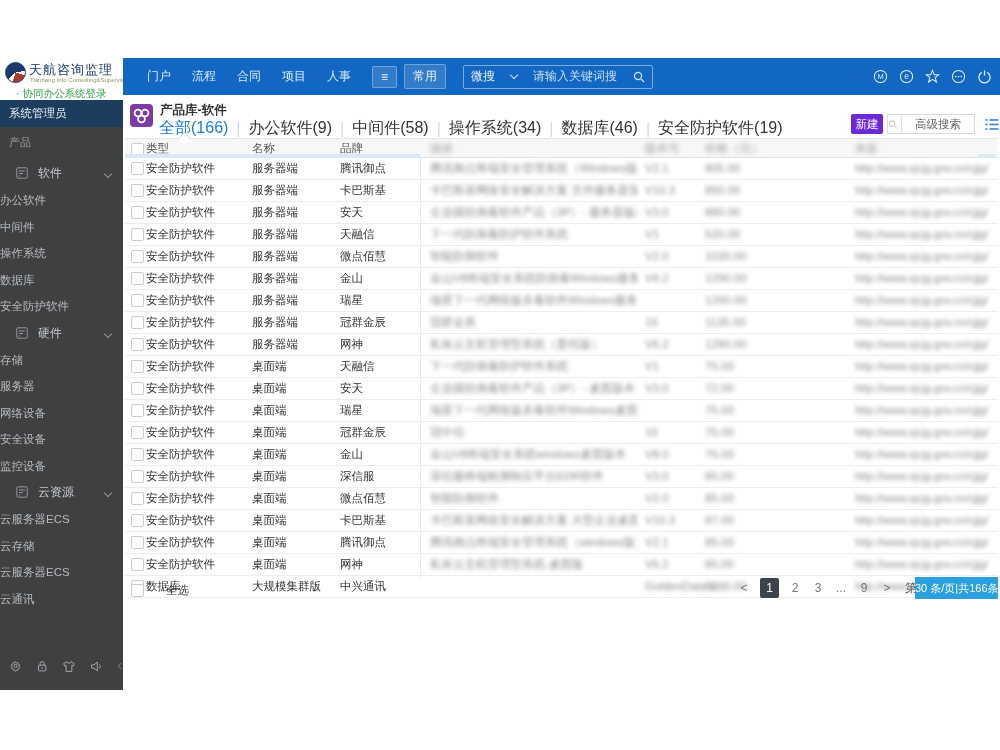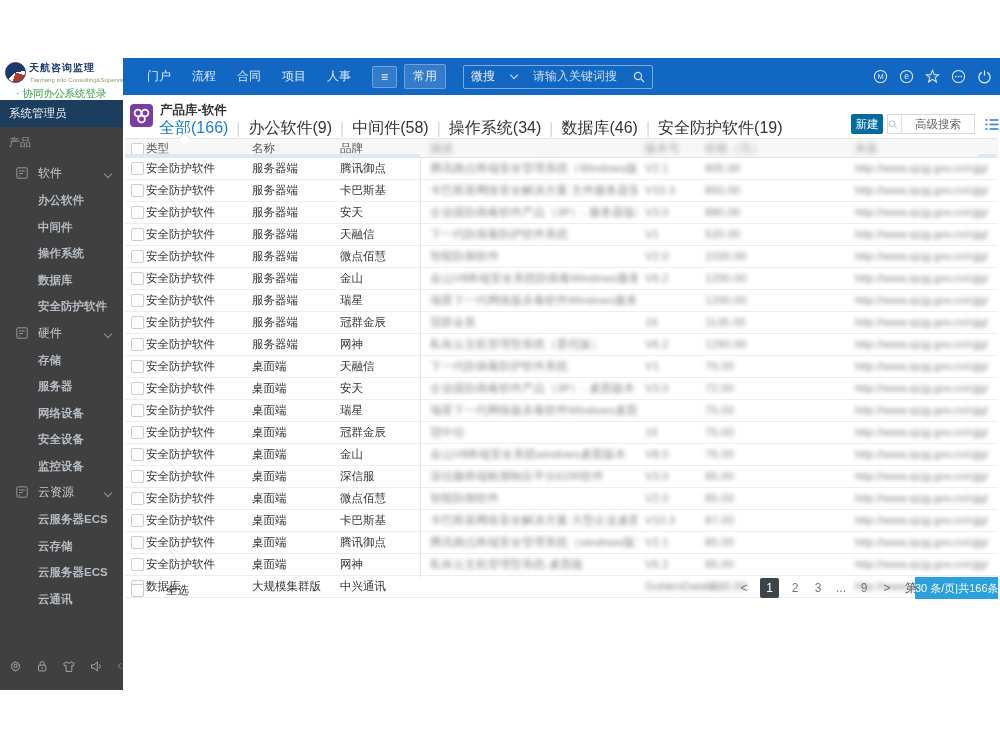--- a/index.html
+++ b/index.html
@@ -3,21 +3,21 @@
 <meta charset="utf-8">
 <style>
   html,body{margin:0;padding:0;background:#fff;}
   .canvas{position:relative;width:1000px;height:750px;background:#fff;overflow:hidden;
           font-family:"Liberation Sans","DejaVu Sans",sans-serif;color:#333;}
   
   .logo-box{position:absolute;left:0;top:58px;width:123px;height:42px;background:#fff;}
   .logo-circle{position:absolute;left:5px;top:4px;width:19px;height:19px;border-radius:50%;
     background:conic-gradient(#1b3a6b 0 22%,#fff 22% 30%,#b03a2e 30% 55%,#fff 55% 63%,#1b3a6b 63% 100%);
     border:1px solid #1b3a6b;}
-  .brand-title{position:absolute;left:29px;top:3px;font-size:10px;font-weight:bold;color:#1d3e6e;letter-spacing:1px;}
+  .brand-title{position:absolute;left:29px;top:3px;font-size:13px;font-weight:normal;color:#1d3e6e;letter-spacing:1px;}
   .brand-sub{position:absolute;left:30px;top:19px;font-size:6px;color:#8d9b64;white-space:nowrap;}
   .login-link{position:absolute;left:16px;top:29px;font-size:10.5px;color:#2f9e44;white-space:nowrap;}
   .bluebar{position:absolute;left:123px;top:58px;width:877px;height:37px;background:#1167c1;
            display:flex;align-items:center;}
   .nav-item{color:#d9e8fa;font-size:12px;margin-right:21px;white-space:nowrap;}
   .nav-item:first-child{margin-left:24px;}
   .nav-box{background:rgba(255,255,255,.14);border:1px solid rgba(255,255,255,.3);border-radius:2px;
            color:#eaf2fc;font-size:12px;padding:3px 8px;margin-right:7px;}
   .searchwrap{display:flex;align-items:center;border:1px solid rgba(255,255,255,.45);border-radius:2px;
               height:22px;margin-left:10px;padding:0 7px;gap:16px;}
@@ -30,33 +30,33 @@
   
   .navy-band{position:absolute;left:0;top:100px;width:123px;height:27px;background:#1d3d5e;
              color:#e9eff5;font-size:11.5px;line-height:27px;padding-left:9px;box-sizing:border-box;}
   .sidebar{position:absolute;left:0;top:127px;width:123px;height:563px;background:#404040;}
   .side-section{color:#99a1a9;font-size:11px;padding:8px 0 9px 9px;}
   .side-divider{height:1px;background:#3a3e44;margin:0;}
   .grp{position:relative;height:27px;line-height:27px;color:#c6ccd3;font-size:12px;padding-left:38px;cursor:pointer;}
   .grp .gicon{position:absolute;left:16px;top:7px;}
   .grp .gchev{position:absolute;right:12px;top:11px;width:5px;height:5px;
               border-right:1px solid #8f979e;border-bottom:1px solid #8f979e;transform:rotate(45deg);}
-  .sub{height:26.5px;line-height:26.5px;color:#b4bbc2;font-size:11.5px;padding-left:38px;cursor:pointer;font-weight:bold;}
+  .sub{height:26.5px;line-height:26.5px;color:#b4bbc2;font-size:11.5px;cursor:pointer;}
   .side-tools{position:absolute;left:0;top:531px;width:123px;display:flex;align-items:center;gap:14px;padding-left:9px;box-sizing:border-box;}
   .side-tools svg{display:block;}
   
   .title-icon{position:absolute;left:130px;top:104px;width:23px;height:23px;border-radius:4px;background:#7b3da3;}
   .page-title{position:absolute;left:160px;top:102px;font-size:12.5px;font-weight:bold;color:#333;}
   .tabs{position:absolute;left:159px;top:118px;display:flex;align-items:center;font-size:16px;}
   .tab{color:#333;cursor:pointer;}
   .tab.active{color:#1a7dd0;}
   .tab-sep{color:#d8d8d8;margin:0 8px;}
   .tab-caret{position:absolute;left:180px;top:134px;width:8px;height:8px;background:#fff;
              border-left:1px solid #ddd;border-top:1px solid #ddd;transform:rotate(45deg);z-index:3;}
-  .btn-new{position:absolute;left:851px;top:114px;width:32px;height:20px;background:#0369a1;color:#fff;
+  .btn-new{position:absolute;left:851px;top:114px;width:32px;height:20px;background:#6d28d9;color:#fff;
            font-size:11.5px;text-align:center;line-height:20px;border-radius:2px;cursor:pointer;}
   .adv-box{position:absolute;left:887px;top:114px;width:88px;height:20px;border:1px solid #d9d9d9;
            display:flex;align-items:center;box-sizing:border-box;background:#fff;}
   .adv-input{flex:1;height:100%;}
   .adv-label{border-left:1px solid #e2e2e2;font-size:11.5px;color:#666;padding:0 13px;line-height:18px;white-space:nowrap;}
   .list-toggle{position:absolute;left:985px;top:117px;}
   
   .table{position:absolute;left:125px;top:138px;width:873px;}
   .thead{position:relative;height:20px;background:#f7f7f7;border-top:1px solid #e6e6e6;border-bottom:1px solid #e2e2e2;box-sizing:border-box;}
   .hband{position:absolute;left:0;top:15px;height:5px;width:295px;background:#d9e9f7;}

